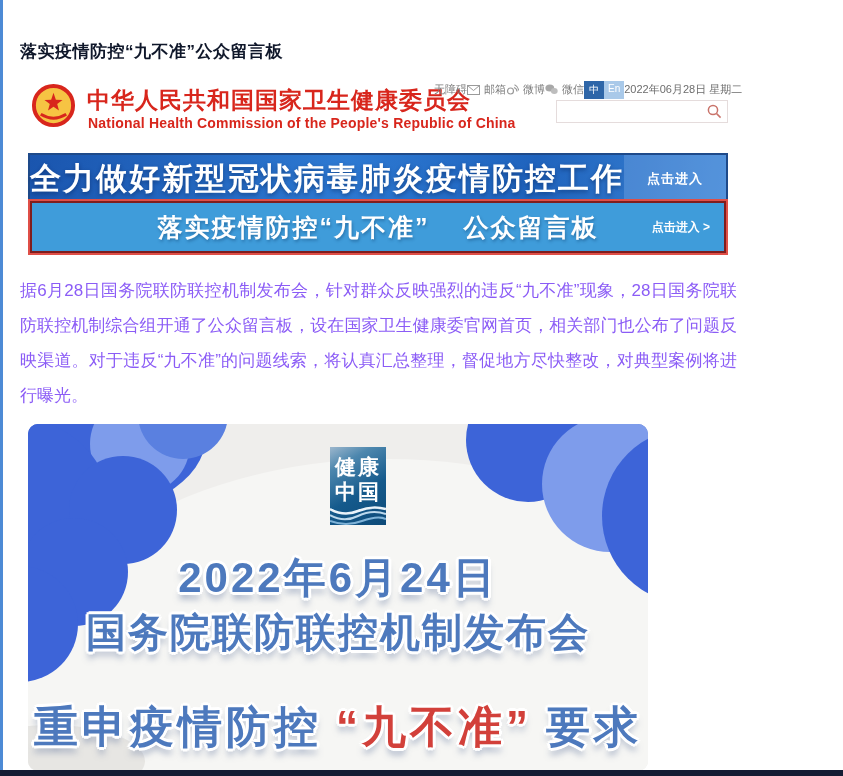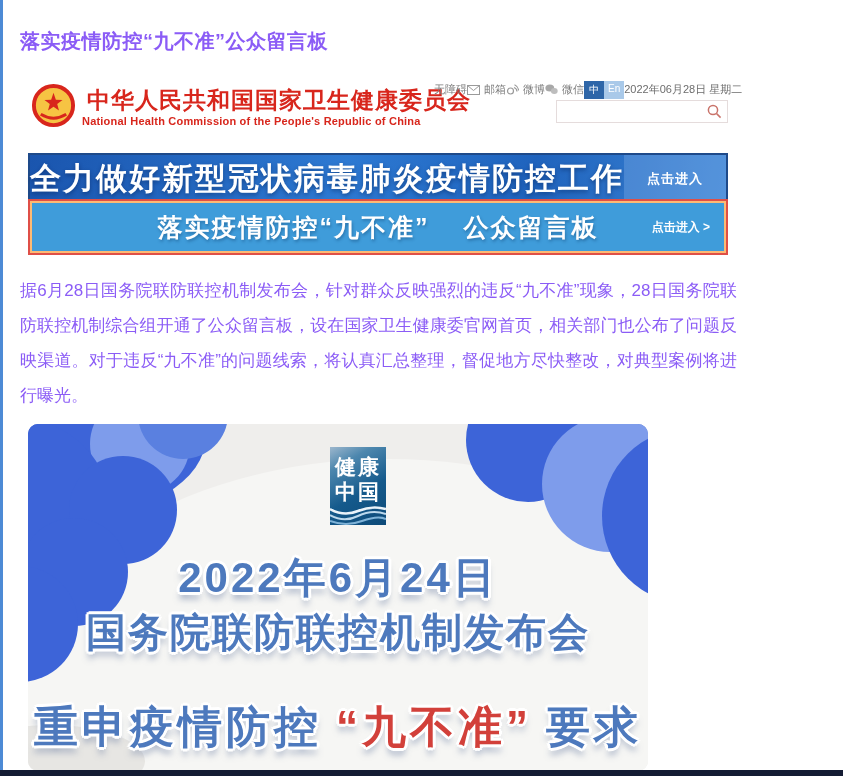--- a/index.html
+++ b/index.html
@@ -5,29 +5,29 @@
   * { margin:0; padding:0; box-sizing:border-box; }
   html,body { width:843px; height:776px; }
   body {
     position:relative; background:#ffffff; overflow:hidden;
     font-family:"Liberation Sans", sans-serif;
   }
   .left-line { position:absolute; left:0; top:0; width:3px; height:776px; background:#4d8ad5; }
   .bottom-bar { position:absolute; left:0; bottom:0; width:843px; height:6px; background:#141c33; z-index:30; }
 
   .doc-title {
-    position:absolute; left:20px; top:28px;
-    font-size:20px; font-weight:bold; color:#8b5cf6; letter-spacing:.5px;
+    position:absolute; left:20px; top:40px;
+    font-size:17px; font-weight:bold; color:#0f172a; letter-spacing:.5px;
   }
 
   
   .site-header { position:absolute; left:30px; top:80px; width:700px; height:55px; }
   .emblem { position:absolute; left:0; top:2px; width:47px; height:47px; cursor:pointer; }
   .org-cn { position:absolute; left:57px; top:5px; font-size:23px; font-weight:bold; color:#d8261c; letter-spacing:1px; white-space:nowrap; }
-  .org-en { position:absolute; left:52px; top:35px; font-size:11px; font-weight:bold; color:#d8261c; letter-spacing:.2px; white-space:nowrap; }
+  .org-en { position:absolute; left:58px; top:35px; font-size:14px; font-weight:bold; color:#d8261c; letter-spacing:.2px; white-space:nowrap; }
 
   .top-nav {
     position:absolute; left:434px; top:82px; height:15px;
     display:flex; align-items:center; 
     font-size:11px; color:#7b7b7b; white-space:nowrap;
   }
   .nav-item { display:flex; align-items:center; gap:4px; cursor:pointer; }
   .nav-item svg { display:block; }
   .lang-toggle { display:flex; cursor:pointer; }
   .lang-cn { background:#2e66a8; color:#fff; font-size:10px; padding:2px 5px; }
@@ -53,21 +53,21 @@
     letter-spacing:2px; text-shadow:0 2px 4px rgba(0,25,70,.45); white-space:nowrap;
   }
   .banner1-cta {
     width:106px; align-self:stretch; display:flex; align-items:center; justify-content:center;
     color:#fff; font-size:13px; font-weight:bold; letter-spacing:1px;
     background:rgba(150,190,240,.28); cursor:pointer;
   }
 
   .banner2-outer {
     position:absolute; left:28px; top:199px; width:700px; height:56px;
-    border:2px solid #df4f47; background:#fdba74; padding:2px; cursor:pointer;text-align:right;
+    border:2px solid #df4f47; background:#7f1d1d; padding:2px; cursor:pointer;text-align:right;
   }
   .banner2-inner {
     width:100%; height:100%; background:#3f9cda; position:relative;
     display:flex; align-items:center; justify-content:center; gap:34px;
   }
   .banner2-main,.banner2-sub {
     color:#fff; font-size:25px; font-weight:bold; letter-spacing:2px;
     text-shadow:1px 2px 3px rgba(15,60,105,.4); white-space:nowrap;
   }
   .banner2-cta {

